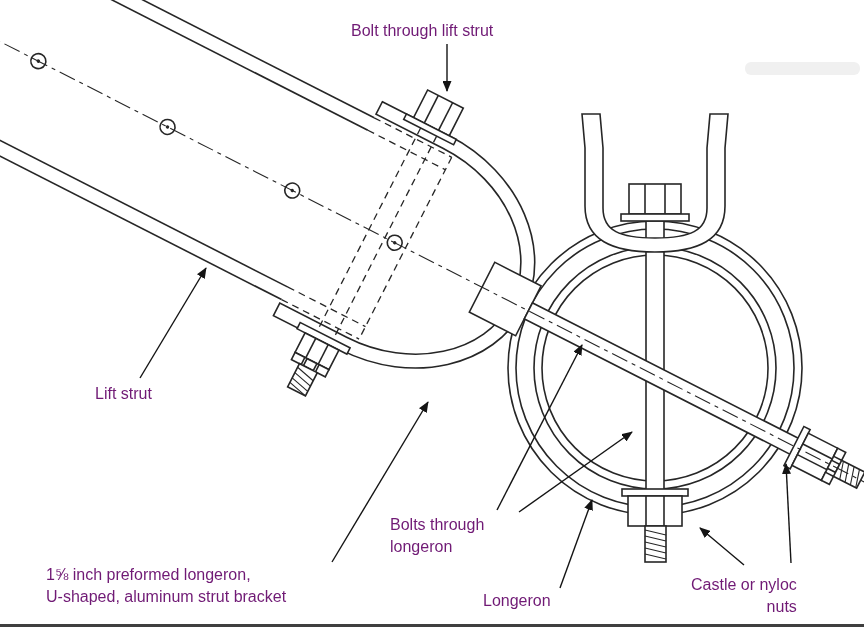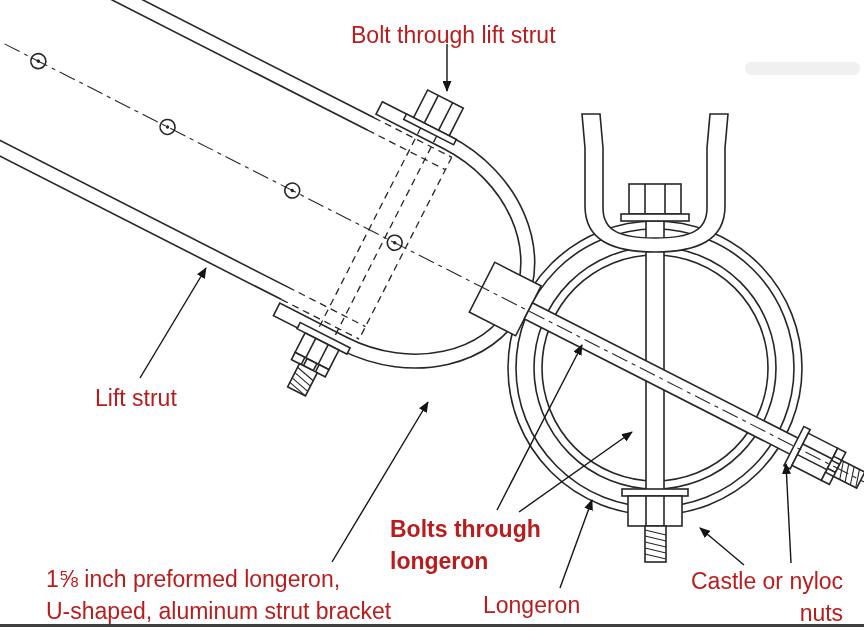--- a/index.html
+++ b/index.html
@@ -1,19 +1,19 @@
 <!DOCTYPE html>
 <html><head>
 <meta charset="utf-8">
 <style>
   html,body{margin:0;padding:0;background:#fff;}
   .stage{position:relative;width:864px;height:631px;background:#ffffff;overflow:hidden;
          font-family:"Liberation Sans", sans-serif;}
   .stage svg{position:absolute;left:0;top:0;}
-  .label{position:absolute;font-size:23px;color:#b91c1c;line-height:1.38;white-space:nowrap;}
+  .label{position:absolute;font-size:16px;color:#701a75;line-height:1.38;white-space:nowrap;}
   
   .s  {stroke:#262626;stroke-width:1.6;fill:none;}
   .sw {stroke:#262626;stroke-width:1.6;fill:#ffffff;}
   .sd {stroke:#262626;stroke-width:1.3;fill:none;stroke-dasharray:7 5;}
   .cl {stroke:#262626;stroke-width:1.1;fill:none;stroke-dasharray:17 5 4 5;}
   .ar {stroke:#141414;stroke-width:1.4;fill:none;}
   .h  {stroke:#262626;stroke-width:1.1;fill:none;}
   .dot{fill:#262626;}
   .page-edge{position:absolute;left:0;top:624px;width:864px;height:3px;background:#3f3f3f;}
   .smudge{position:absolute;left:745px;top:62px;width:115px;height:13px;background:#f0f0f0;border-radius:6px;}
@@ -157,26 +157,26 @@
 
   <div class="label" style="left:351px;top:20px;">Bolt through lift strut</div>
 
   <div class="label" style="left:95px;top:383px;">Lift strut</div>
 
   <div class="label" style="left:46px;top:564px;">
     <span style="display:block;">1⅝ inch preformed longeron,</span>
     <span style="display:block;">U-shaped, aluminum strut bracket</span>
   </div>
 
-  <div class="label" style="left:390px;top:514px;font-weight:bold;">
+  <div class="label" style="left:390px;top:514px;">
     <span style="display:block;">Bolts through</span>
     <span style="display:block;">longeron</span>
   </div>
 
   <div class="label" style="left:483px;top:590px;">Longeron</div>
 
   <div class="label" style="left:691px;top:566px;">
-    <span style="display:block;">Castle or nyloc</span>
+    <span style="display:block;margin-top:8px;">Castle or nyloc</span>
     <span style="display:block;text-align:right;">nuts</span>
   </div>
 
   <div class="page-edge"></div>
 </div>
 
 </body></html>

